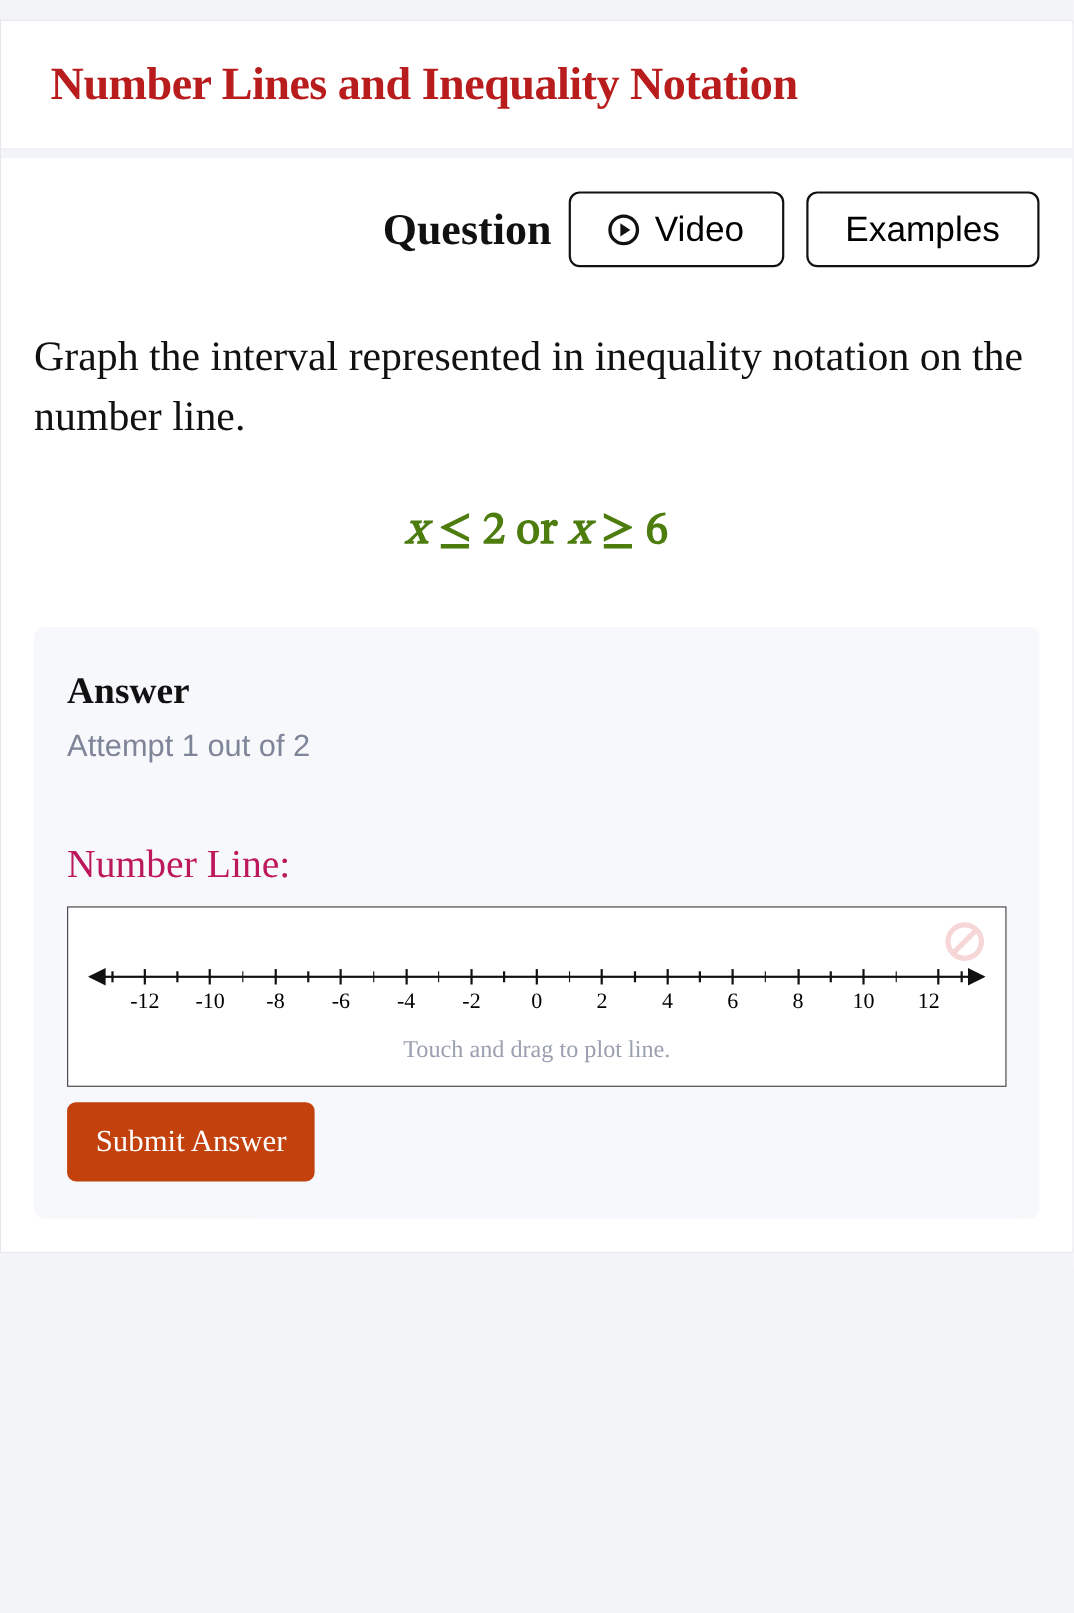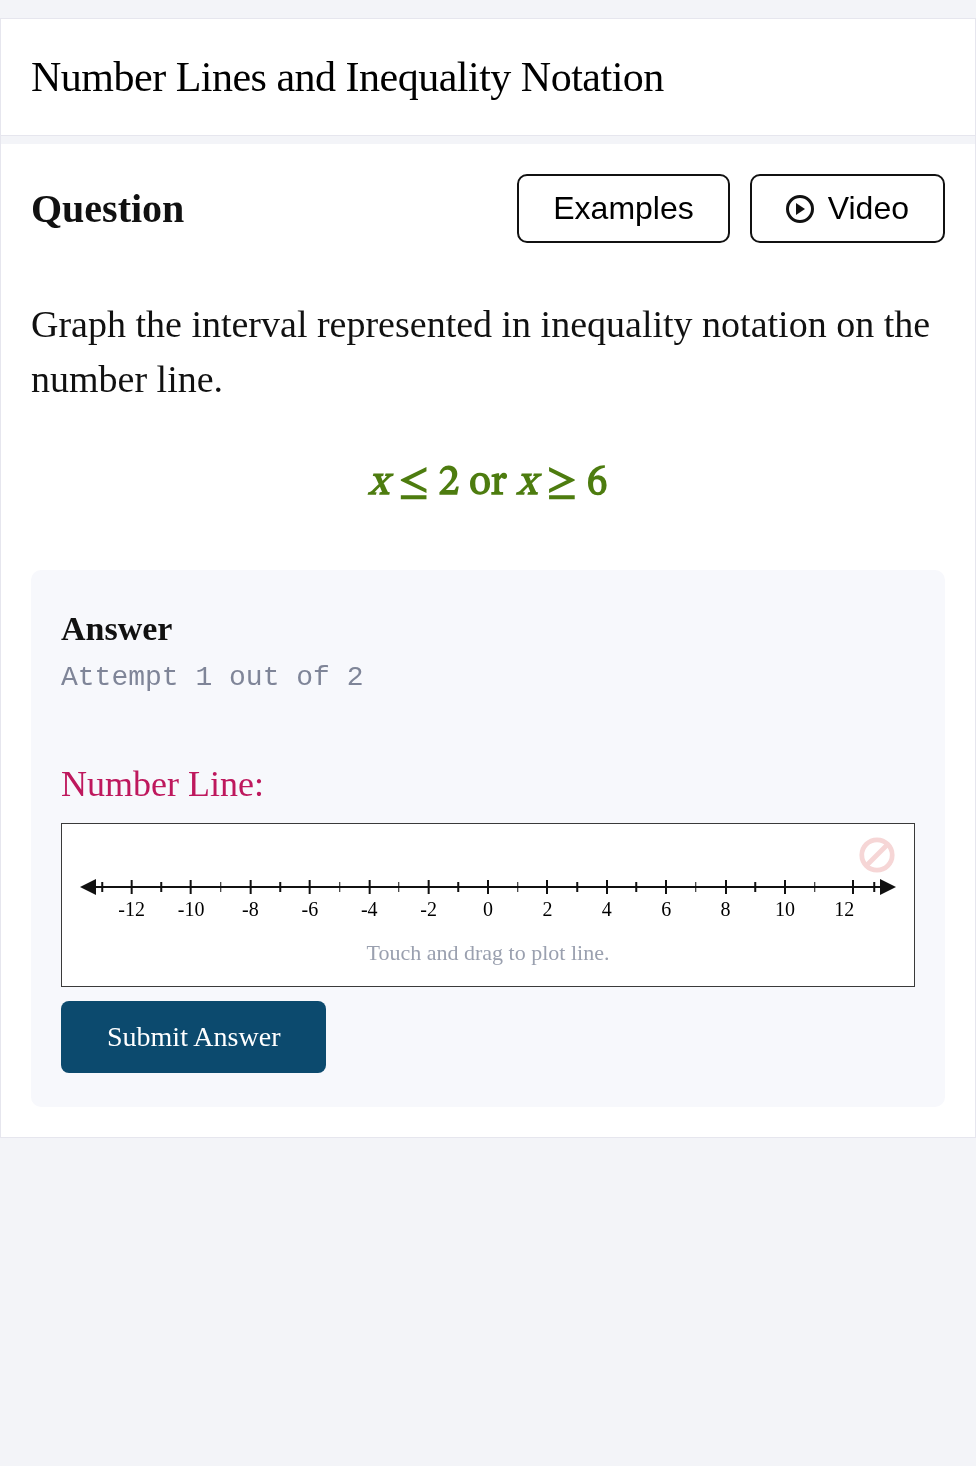--- a/index.html
+++ b/index.html
@@ -14,24 +14,25 @@
       margin: 18px 0 0 0;
       border: 1px solid #e6e6ee;
       width: 976px;
     }
     .card-header {
       padding: 34px 30px 34px 30px;
       border-bottom: 1px solid #e6e6ee;
     }
     .page-title {
       font-size: 42px;
-      font-weight: 400;
-      color: #000000;
+      font-weight: 700;
+      color: #b91c1c;
       font-family: Georgia, serif;
       letter-spacing: -0.5px;
+      margin-left: 15px;
     }
     .divider {
       height: 8px;
       background: #f3f4f8;
     }
     .content {
       padding: 30px 30px 30px 30px;
     }
     .question-row {
       display: flex;
@@ -39,20 +40,21 @@
       justify-content: space-between;
       margin-bottom: 54px;
       gap: 16px;
     }
     .question-label {
       font-size: 40px;
       font-weight: 700;
       color: #111;
       font-family: Georgia, serif;
       flex: 1;
+      text-align: right;
     }
     .pill-buttons {
       display: flex;
       gap: 20px;
     }
     .pill {
       border: 2px solid #111;
       border-radius: 10px;
       padding: 14px 34px;
       font-size: 32px;
@@ -105,21 +107,21 @@
     .answer-title {
       font-size: 34px;
       font-weight: 700;
       color: #111;
       font-family: Georgia, serif;
       margin-bottom: 14px;
     }
     .attempt {
       font-size: 28px;
       color: #7f8598;
-      font-family: Liberation Mono, monospace;
+      font-family: Liberation Sans, sans-serif;
       margin-bottom: 70px;
     }
     .nl-label {
       font-size: 36px;
       color: #be185d;
       font-family: Georgia, serif;
       margin-bottom: 18px;
     }
     .numberline-box {
       background: #fff;
@@ -178,50 +180,50 @@
       white-space: nowrap;
     }
     .hint {
       text-align: center;
       font-size: 22px;
       color: #9aa0af;
       font-family: Georgia, serif;
       margin-top: 6px;
     }
     .submit-btn {
-      background: #0c4a6e;
+      background: #c2410c;
       color: #fff;
       border: none;
       border-radius: 8px;
-      padding: 20px 46px;
+      padding: 20px 26px;
       font-size: 28px;
       font-family: Georgia, serif;
       cursor: pointer;
       margin-top: 14px;
     }
   </style>
 </head>
 <body>
 
 <div class="card-outer">
   <div class="card-header">
     <div class="page-title">Number Lines and Inequality Notation</div>
   </div>
   <div class="divider"></div>
   <div class="content">
 
     <div class="question-row">
       <div class="question-label">Question</div>
       <div class="pill-buttons">
         <button class="pill">
-          <span>Examples</span>
+          <span class="play-icon"></span>
+          <span>Video</span>
         </button>
         <button class="pill">
-          <span class="play-icon"></span>
-          <span>Video</span>
+          <span>Examples</span>
         </button>
       </div>
     </div>
 
     <div class="prompt">Graph the interval represented in inequality notation on the number line.</div>
 
     <div class="equation">
       <span class="x">x</span> ≤ 2 or <span class="x">x</span> ≥ 6
     </div>
 

